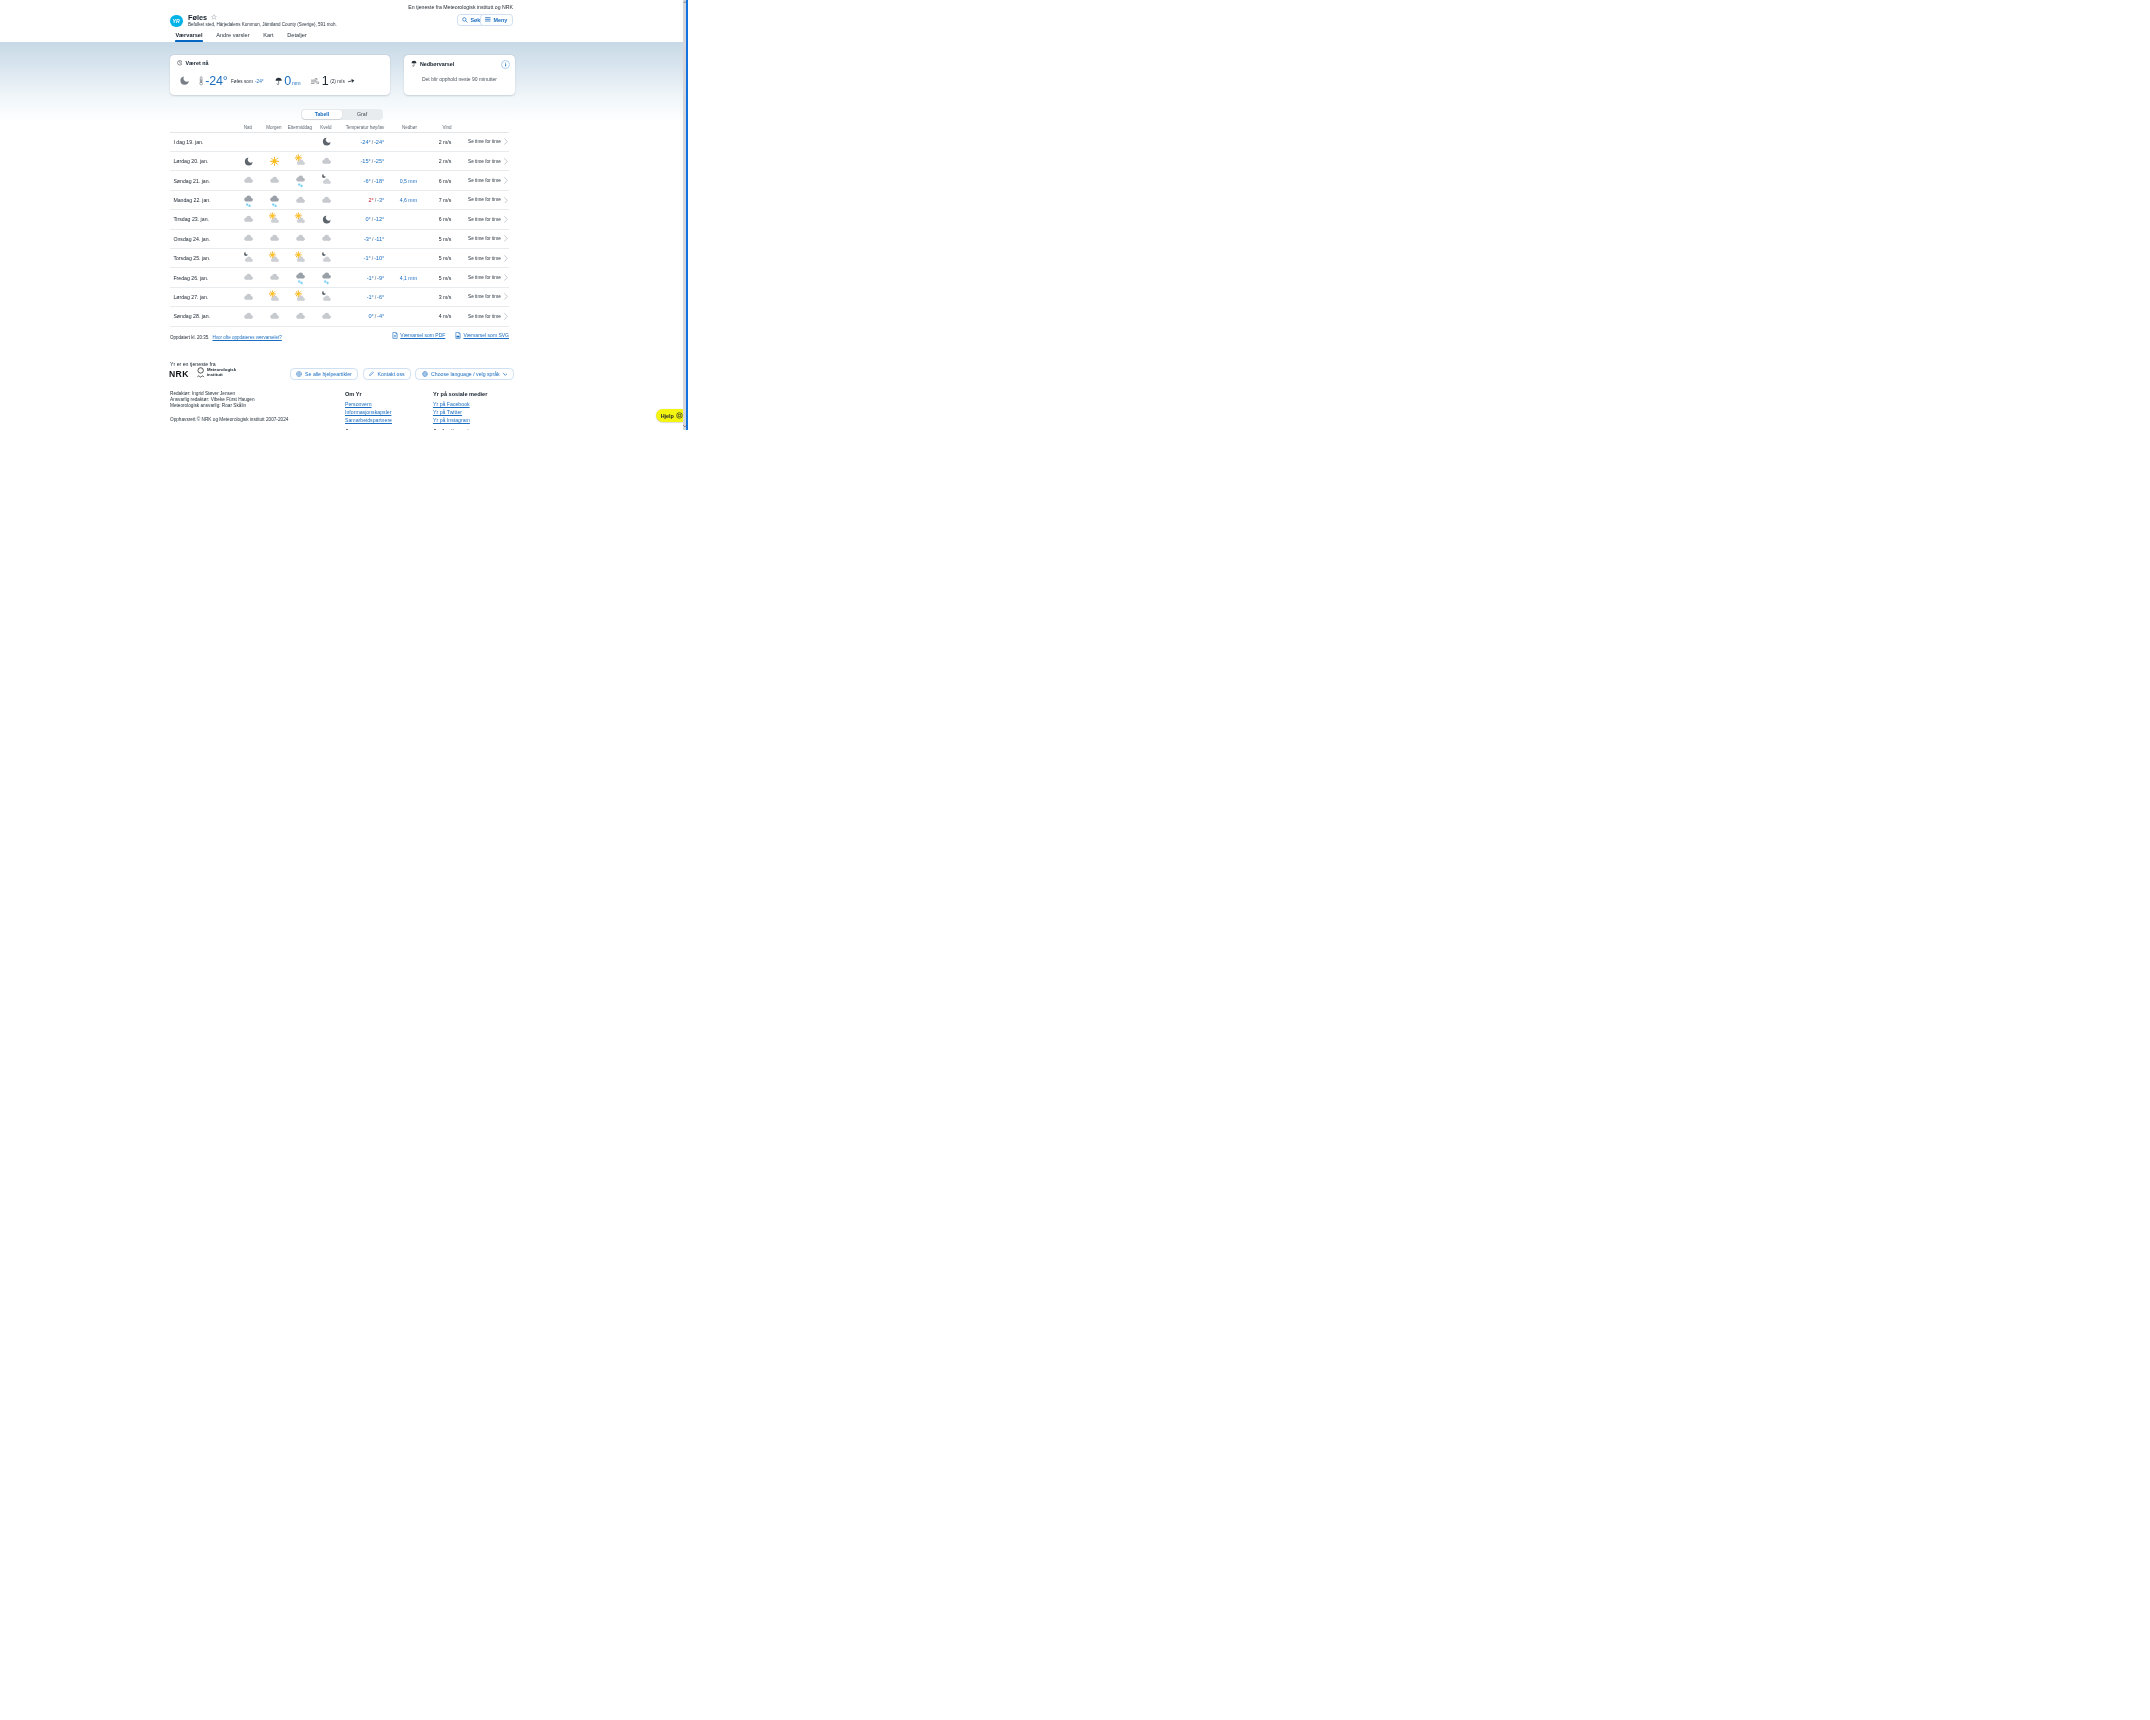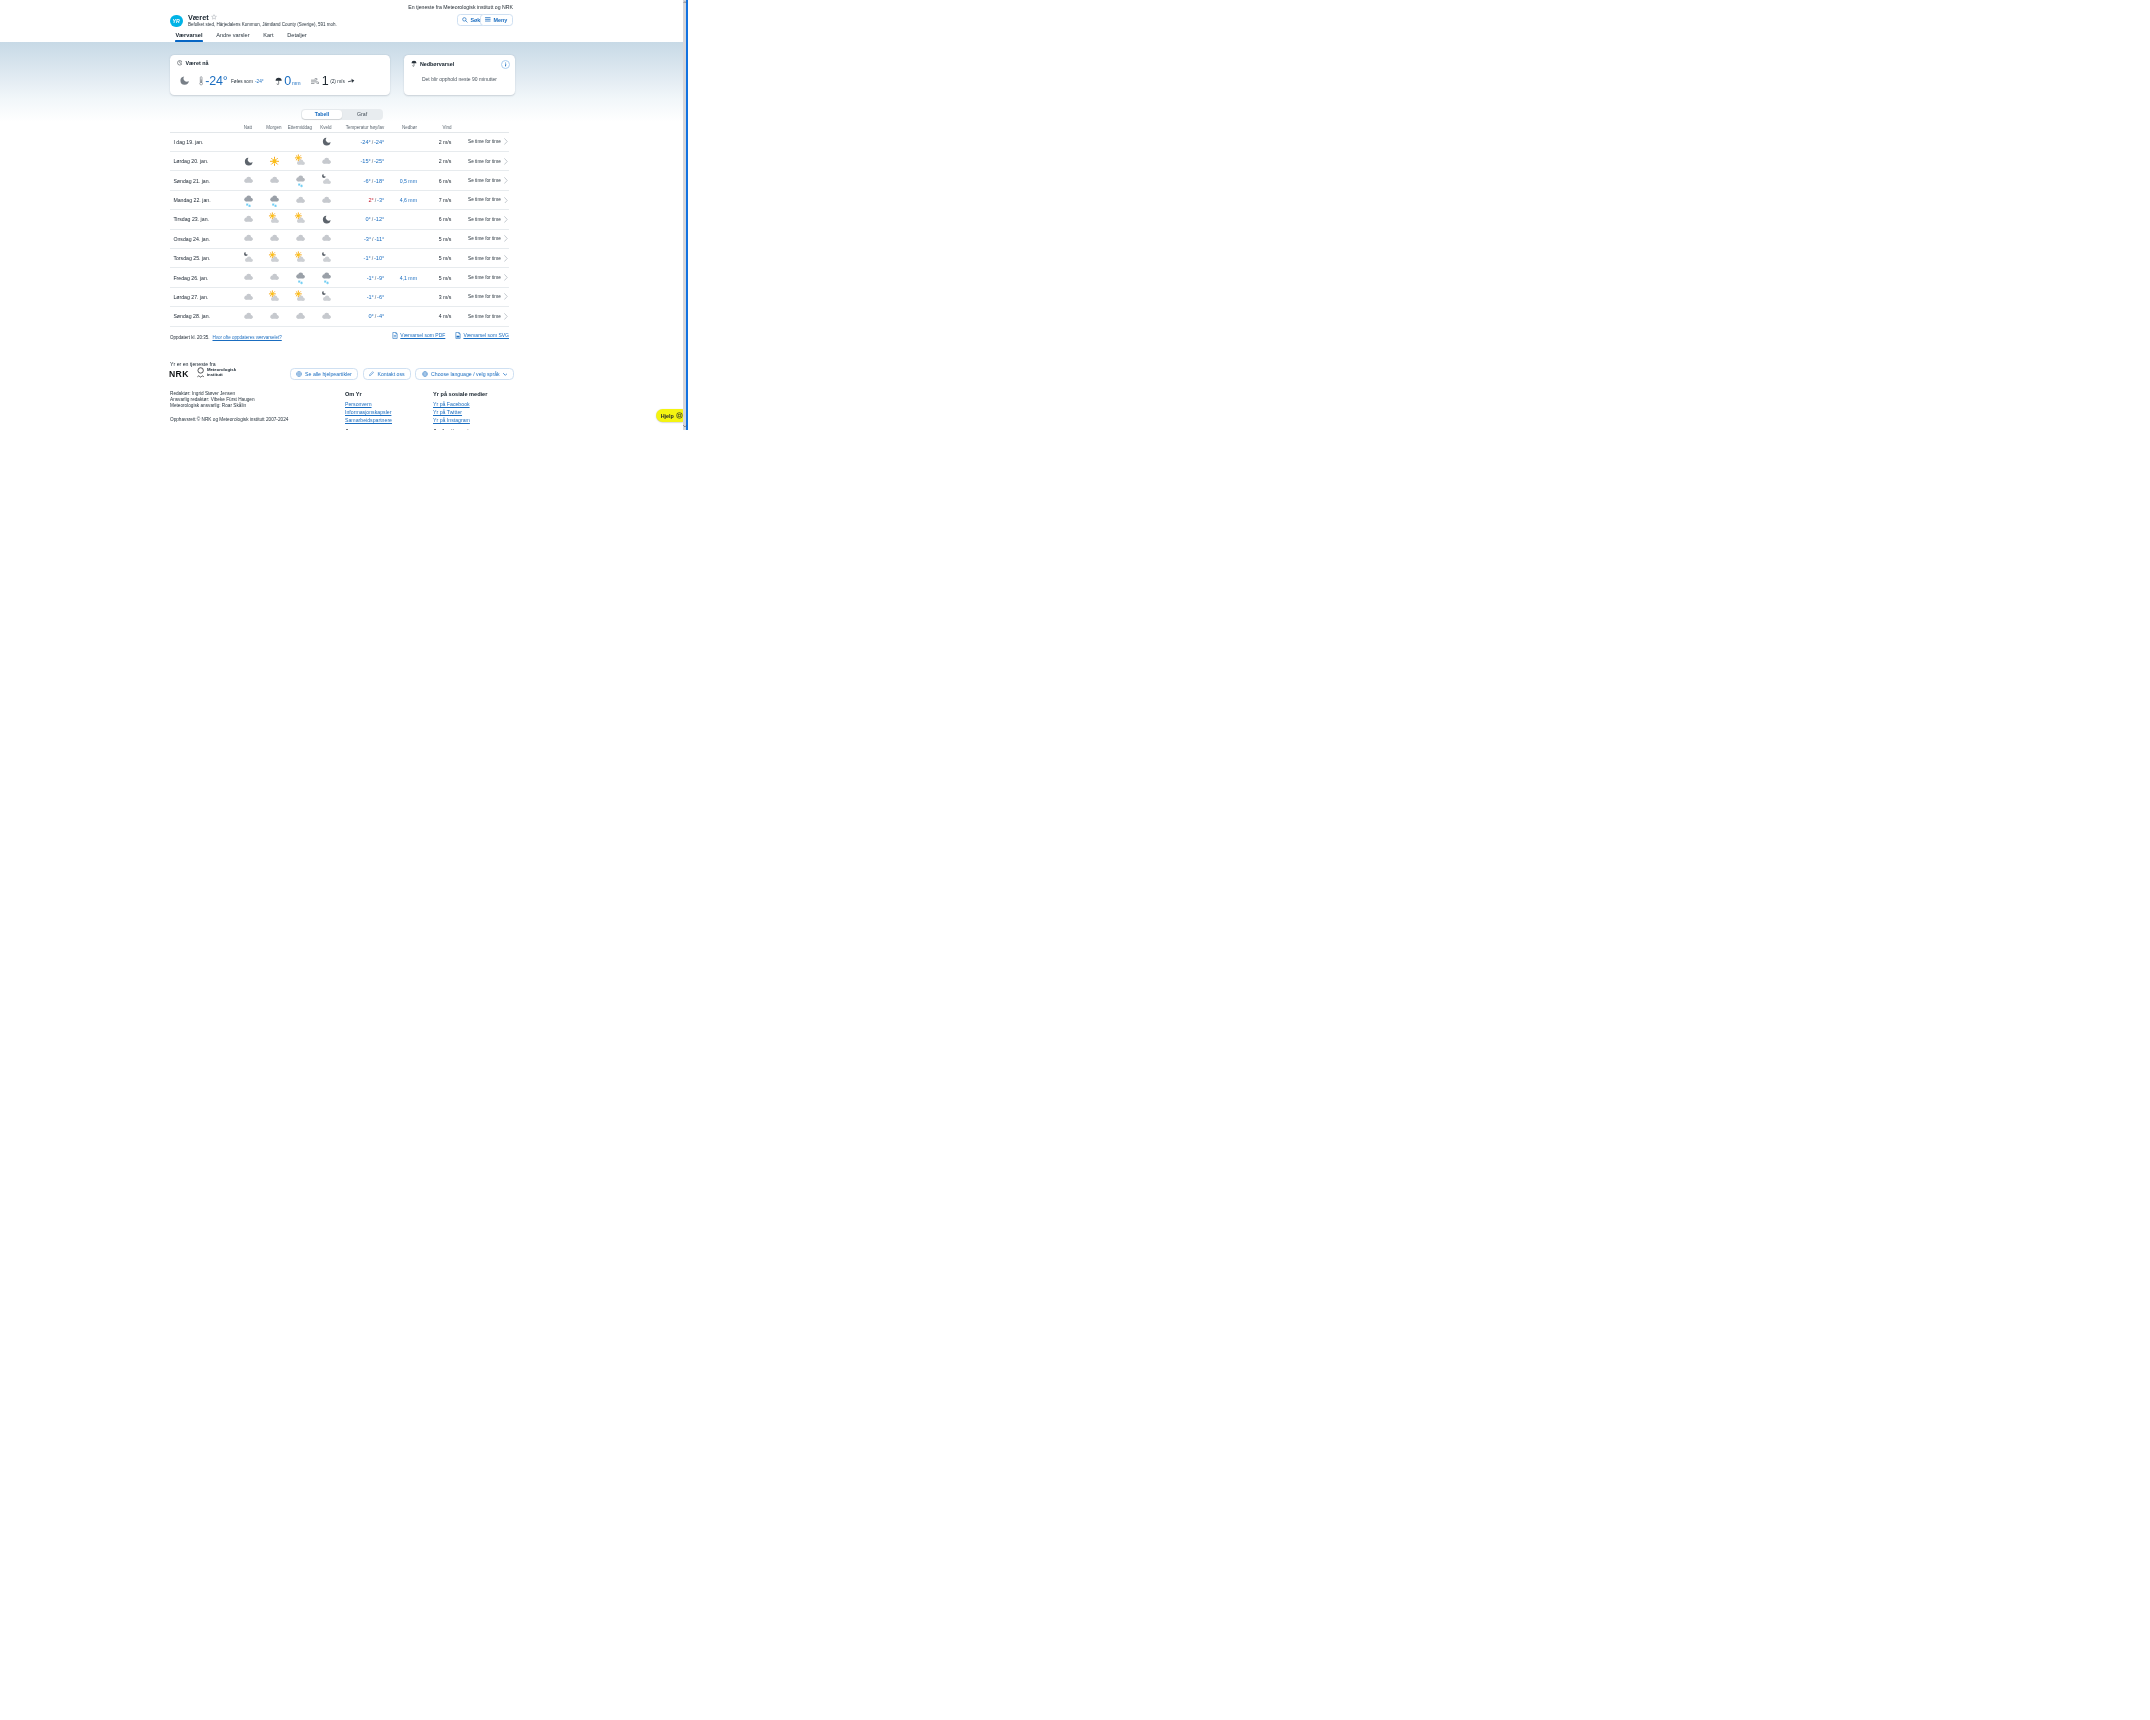--- a/index.html
+++ b/index.html
@@ -128,21 +128,21 @@
             <g stroke="#1a6dc0" stroke-width="1.8" stroke-linecap="round">
               <line x1="1" y1="1.5" x2="12" y2="1.5"></line>
               <line x1="1" y1="5.5" x2="12" y2="5.5"></line>
               <line x1="1" y1="9.5" x2="12" y2="9.5"></line>
             </g>
           </svg>
         </span>
       <span>Meny</span>
     </button>
     <div class="brand-logo">YR</div>
-    <h1 class="loc-title">Været</h1>
+    <h1 class="loc-title">Føles</h1>
     <span class="star">
         <svg width="6" height="6" viewBox="0 0 24 24">
           <path d="M12 2.5l2.9 6.2 6.6.8-4.9 4.6 1.3 6.6L12 17.4l-5.9 3.3 1.3-6.6L2.5 9.5l6.6-.8z" fill="none" stroke="#8d969e" stroke-width="1.6" stroke-linejoin="round"></path>
         </svg>
       </span>
     <div class="loc-sub">Befolket sted, Härjedalens Kommun, Jämtland County (Sverige), 591 moh.</div>
     <nav class="tabs">
       <div class="tab active">Værvarsel</div>
       <div class="tab">Andre varsler</div>
       <div class="tab">Kart</div>

